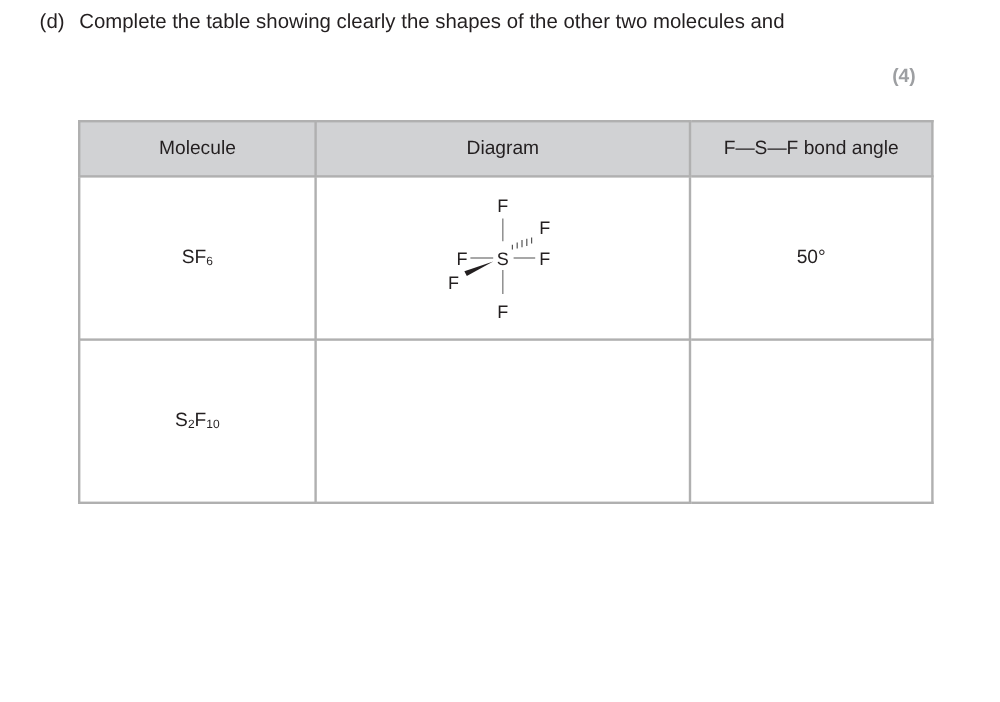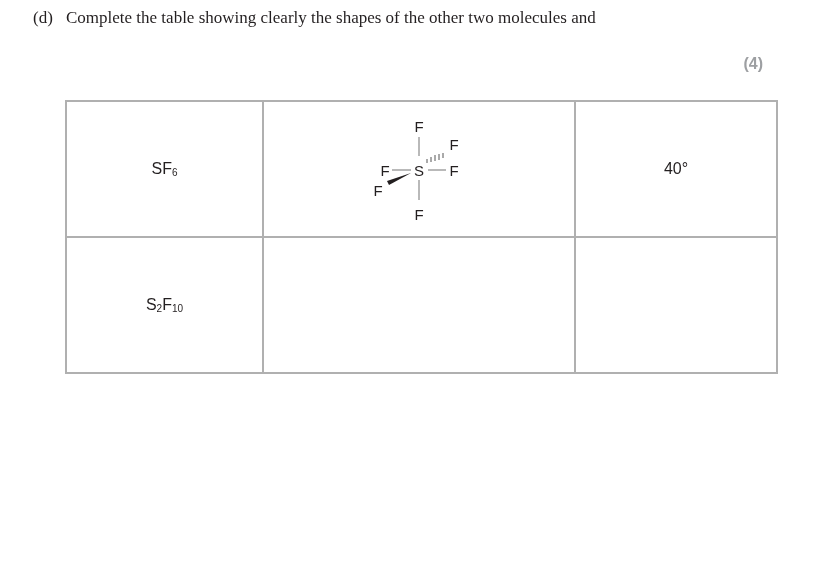--- a/index.html
+++ b/index.html
@@ -1,21 +1,21 @@
 <!DOCTYPE html>
 <html><head>
   <meta charset="utf-8">
   <style>
     html, body { margin: 0; padding: 0; background: #ffffff; }
     body {
       width: 833px; height: 585px; position: relative; overflow: hidden;
       font-family: "Liberation Sans", "DejaVu Sans", sans-serif; color: #231f20;
     }
     .question {
-      position: absolute; left: 33px; top: 8px; font-size: 17px; line-height: 20px; font-family: Liberation Serif, serif;
+      position: absolute; left: 33px; top: 8px; font-size: 17px; line-height: 20px;
     }
     .question .label { display: inline-block; width: 33px; }
     .question .line2 { padding-left: 33px; }
     .marks {
       position: absolute; right: 70px; top: 55px; font-size: 16px; font-weight: bold; color: #9d9fa2;
     }
     table.answer {
       position: absolute; left: 65px; top: 100px;
       border-collapse: collapse; table-layout: fixed;
     }
@@ -37,20 +37,25 @@
 </div>
 <div class="marks">(4)</div>
 
 <table class="answer">
   <colgroup>
       <col class="c1">
       <col class="c2">
       <col class="c3">
     </colgroup>
   <tbody>
+      <tr>
+    <th>Molecule</th>
+    <th>Diagram</th>
+    <th>F—S—F bond angle</th>
+  </tr>
   <tr>
     <td><span>SF</span><sub>6</sub></td>
     <td>
       <svg class="diagram" viewBox="0 0 120 115">
         <g font-family="Liberation Sans, sans-serif" font-size="15" fill="#231f20" text-anchor="middle">
           <text x="60" y="22">F</text>
           <text x="60" y="66">S</text>
           <text x="26" y="66">F</text>
           <text x="95" y="66">F</text>
           <text x="95" y="40">F</text>
@@ -66,21 +71,21 @@
             <line x1="68" y1="49" x2="68" y2="53"></line>
             <line x1="72" y1="47" x2="72" y2="52"></line>
             <line x1="76" y1="45" x2="76" y2="51"></line>
             <line x1="80" y1="44" x2="80" y2="50"></line>
             <line x1="84" y1="43" x2="84" y2="48"></line>
           </g>
         </g>
         <polygon points="52,63 30,75 28,71" fill="#231f20"></polygon>
       </svg>
     </td>
-    <td>40°</td>
+    <td>50°</td>
   </tr>
   <tr>
     <td>S<sub>2</sub>F<sub>10</sub></td>
     <td></td>
     <td></td>
   </tr>
 </tbody>
   </table>
 
 </body></html>

